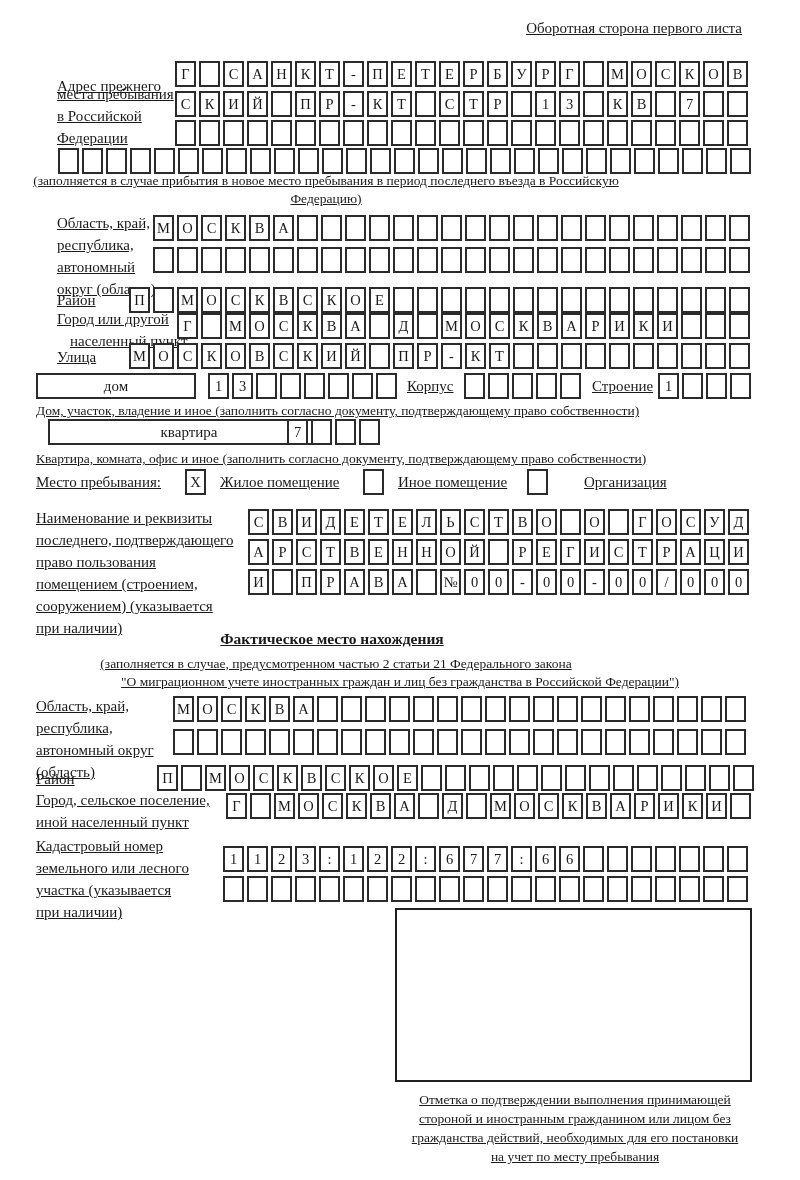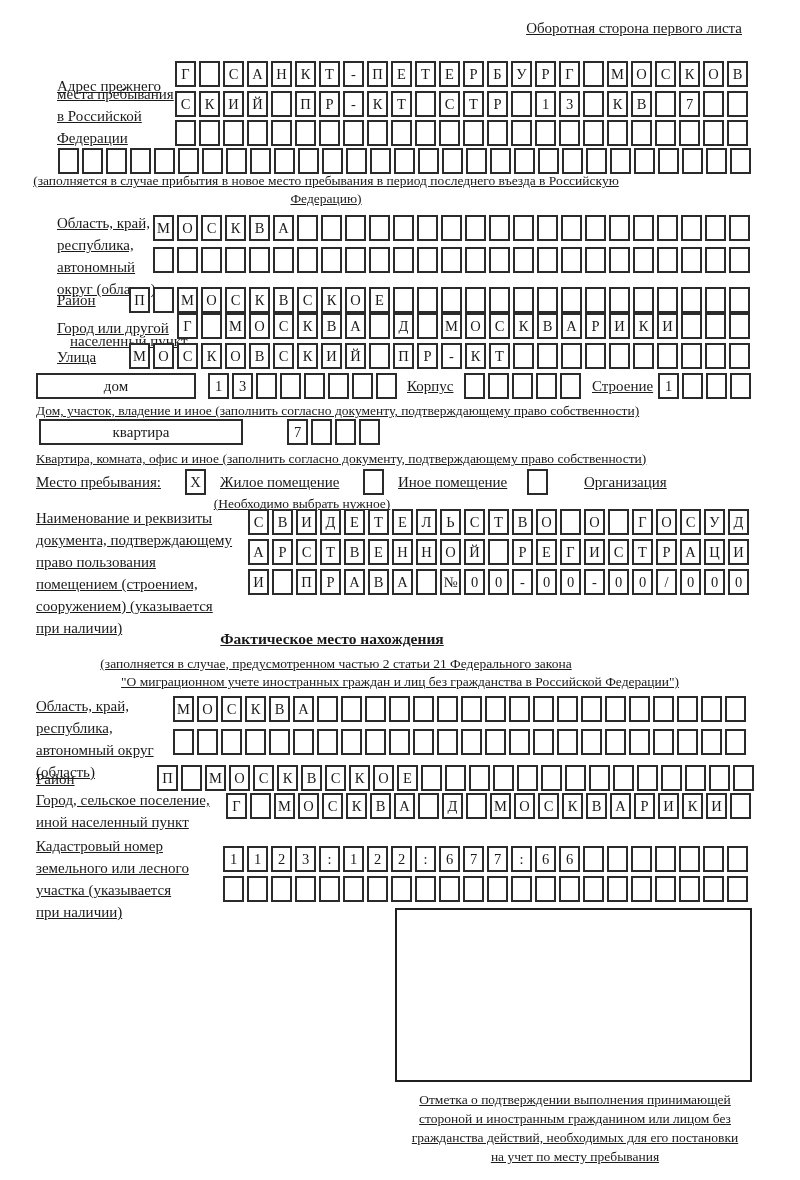--- a/index.html
+++ b/index.html
@@ -233,21 +233,21 @@
       <span class="cell"></span>
       <span class="cell"></span>
       <span class="cell"></span>
       <span class="cell"></span>
       <span class="cell"></span>
       <span class="cell"></span>
       <span class="cell"></span>
       <span class="cell"></span>
     </div>
 
-  <div class="abs lbl" style="left:57px; top:309px;margin-top:9px;">Город или другой</div>
+  <div class="abs lbl" style="left:57px; top:309px;">Город или другой</div>
   <div class="abs lbl" style="left:70px; top:331px;">населенный пункт</div>
   <div class="cellrow" style="left:177px; top:313px;">
       <span class="cell">Г</span>
       <span class="cell"></span>
       <span class="cell">М</span>
       <span class="cell">О</span>
       <span class="cell">С</span>
       <span class="cell">К</span>
       <span class="cell">В</span>
       <span class="cell">А</span>
@@ -320,21 +320,21 @@
     </div>
   <div class="abs lbl" style="left:592px; top:376px;">Строение</div>
   <div class="cellrow" style="left:658px; top:373px;">
       <span class="cell">1</span>
       <span class="cell"></span>
       <span class="cell"></span>
       <span class="cell"></span>
     </div>
   <div class="abs note" style="left:36px; top:402px;">Дом, участок, владение и иное (заполнить согласно документу, подтверждающему право собственности)</div>
 
-  <div class="widebox" style="left:39px; top:419px; width:204px;">квартира</div>
+  <div class="widebox" style="left:48px; top:419px; width:282px;">квартира</div>
   <div class="cellrow" style="left:287px; top:419px;">
       <span class="cell">7</span>
       <span class="cell"></span>
       <span class="cell"></span>
       <span class="cell"></span>
     </div>
   <div class="abs note" style="left:36px; top:450px;">Квартира, комната, офис и иное (заполнить согласно документу, подтверждающему право собственности)</div>
 
   <div class="abs lbl" style="left:36px; top:472px;">Место пребывания:</div>
   <div class="cellrow" style="left:185px; top:469px;">
@@ -342,24 +342,23 @@
     </div>
   <div class="abs lbl" style="left:220px; top:472px;">Жилое помещение</div>
   <div class="cellrow" style="left:363px; top:469px;">
       <span class="cell"></span>
     </div>
   <div class="abs lbl" style="left:398px; top:472px;">Иное помещение</div>
   <div class="cellrow" style="left:527px; top:469px;">
       <span class="cell"></span>
     </div>
   <div class="abs lbl" style="left:584px; top:472px;">Организация</div>
-  <div class="abs note center" style="left:162px; top:495px; width:280px;">(Необходимо выбрать нужное)</div>
 
   <div class="abs lbl" style="left:36px; top:508px;">Наименование и реквизиты</div>
-  <div class="abs lbl" style="left:36px; top:530px;">документа, подтверждающему</div>
+  <div class="abs lbl" style="left:36px; top:530px;">последнего, подтверждающего</div>
   <div class="abs lbl" style="left:36px; top:552px;">право пользования</div>
   <div class="abs lbl" style="left:36px; top:574px;">помещением (строением,</div>
   <div class="abs lbl" style="left:36px; top:596px;">сооружением) (указывается</div>
   <div class="abs lbl" style="left:36px; top:618px;">при наличии)</div>
   <div class="cellrow" style="left:248px; top:509px;">
       <span class="cell">С</span>
       <span class="cell">В</span>
       <span class="cell">И</span>
       <span class="cell">Д</span>
       <span class="cell">Е</span>

